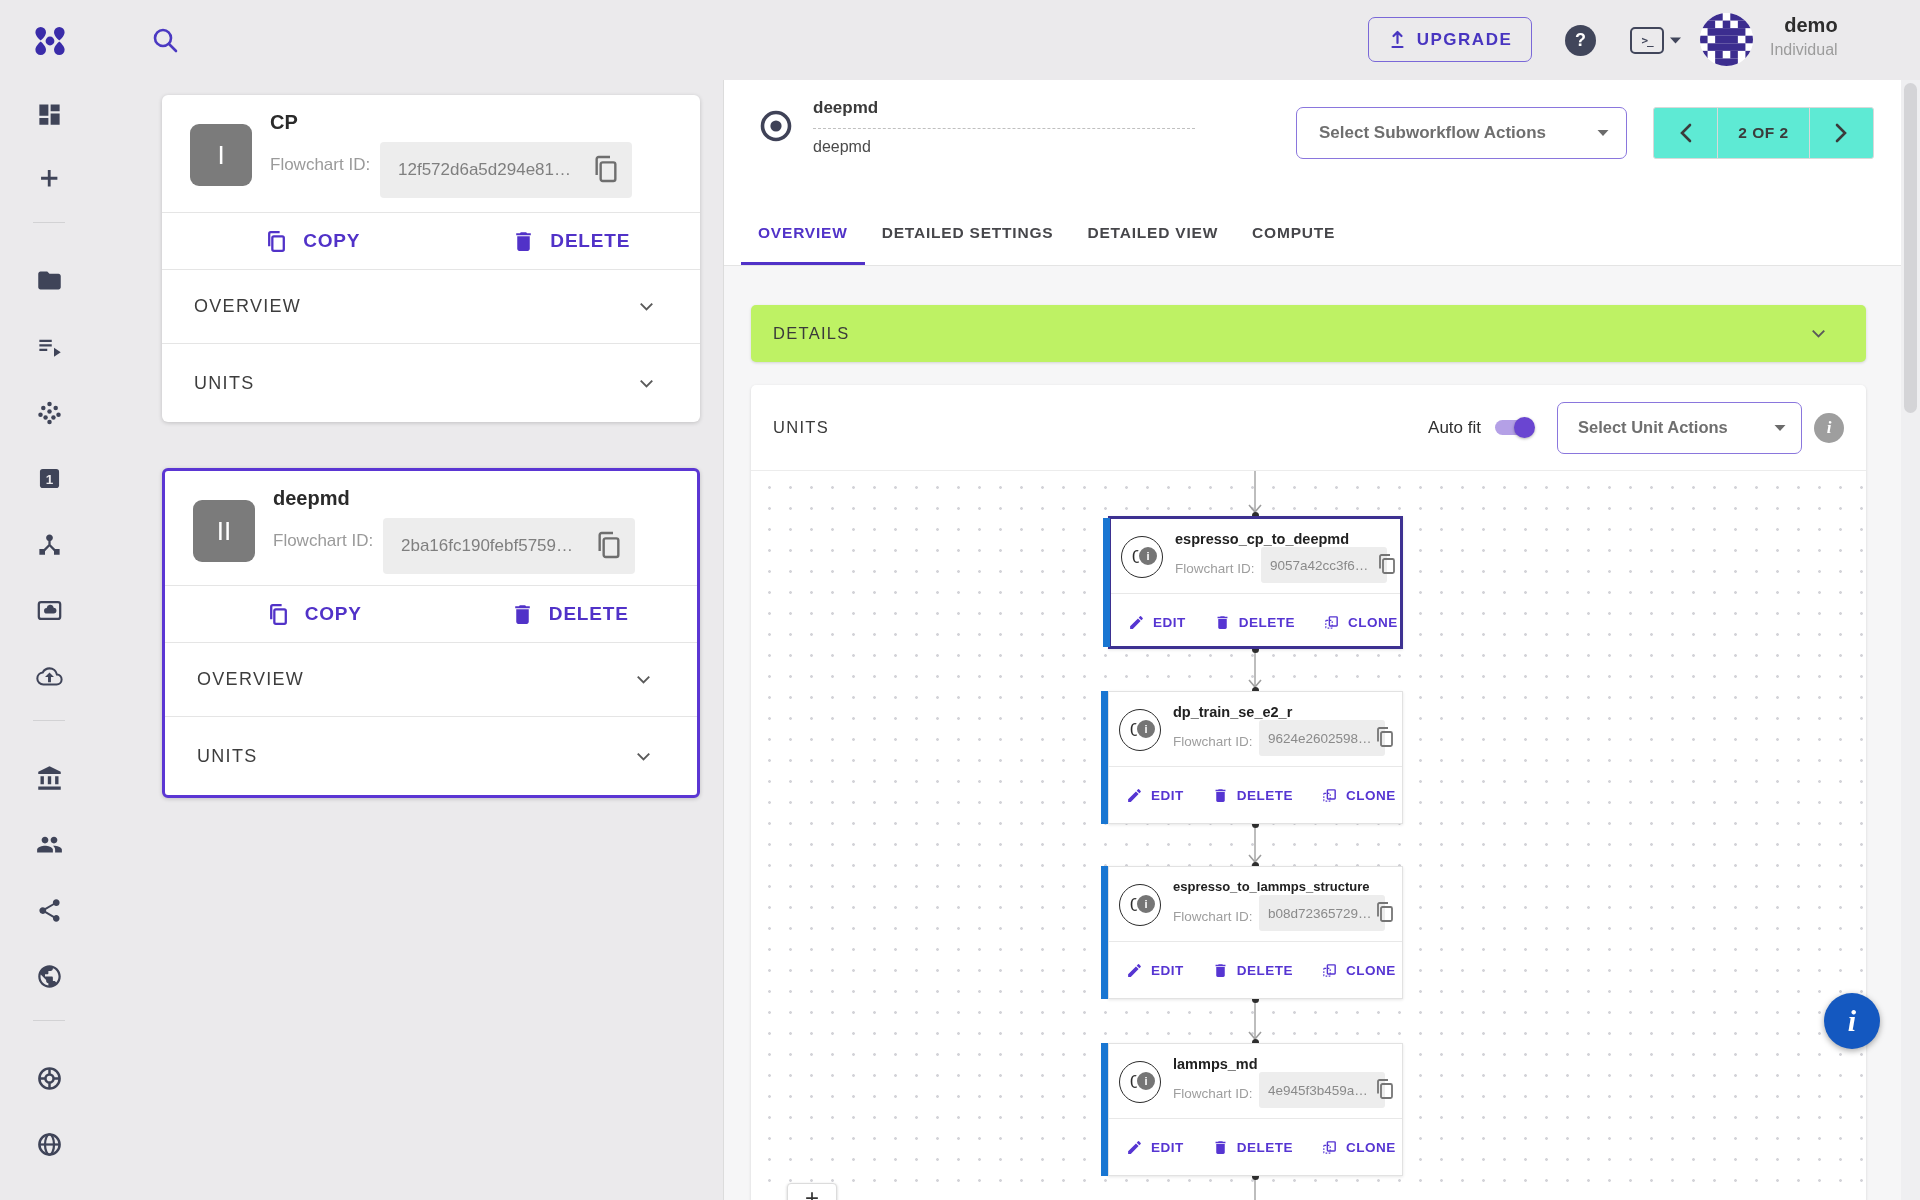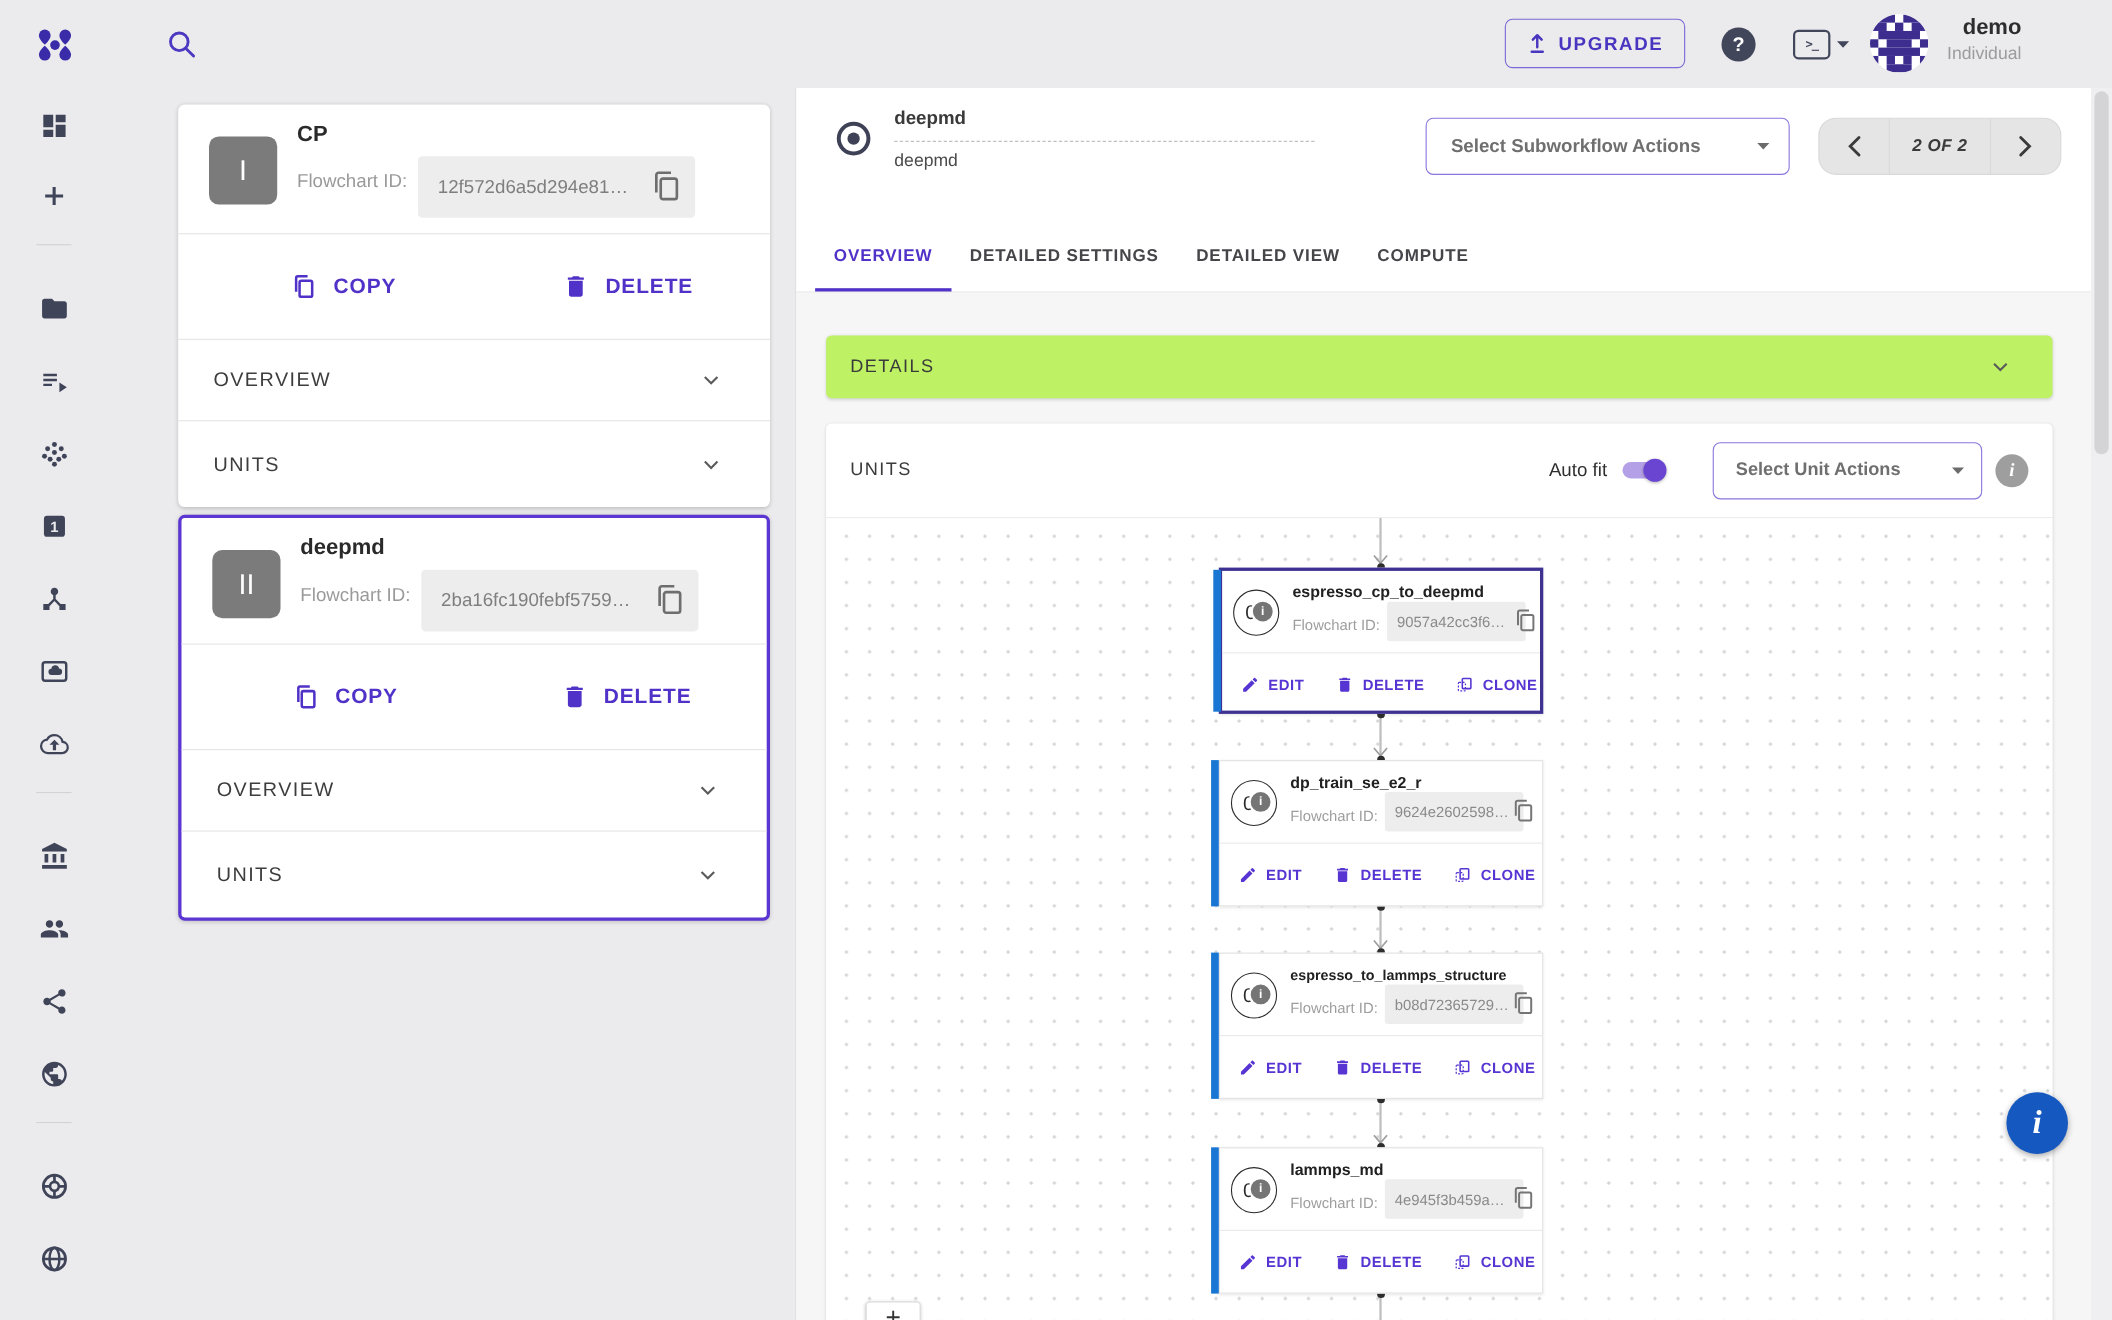--- a/index.html
+++ b/index.html
@@ -43,21 +43,21 @@
   .swc-head { position:relative; height:117px; }
   .swc.selected .swc-head { height:114px; }
   .swc-avatar { position:absolute; left:28px; top:29px; width:62px; height:62px; background:#7b7b7b;
     border-radius:9px; color:#fff; font-size:26px; display:flex; align-items:center; justify-content:center; }
   .swc-title { position:absolute; left:108px; top:16px; font-size:20px; font-weight:bold; color:#2a2a2a; }
   .swc-fclabel { position:absolute; left:108px; top:60px; font-size:17px; color:#9a9a9a; }
   .swc-idbox { position:absolute; left:218px; top:47px; width:252px; height:56px; background:#ededed;
     border-radius:4px; font-size:17px; color:#7f7f7f; line-height:56px; padding-left:18px;
     overflow:hidden; white-space:nowrap; cursor:text; }
   .swc-copyicon { position:absolute; left:428px; top:58px; width:32px; height:32px; color:#6e6e6e; cursor:pointer; }
-  .swc-actions { height:97px; border-top:1px solid #e5e5e5; border-bottom:1px solid #e5e5e5; display:flex;padding-left:21px; }
+  .swc-actions { height:58px; border-top:1px solid #e5e5e5; border-bottom:1px solid #e5e5e5; display:flex;padding-left:21px; }
   .swc-btn { flex:1; display:flex; align-items:center; justify-content:center; gap:14px;
     color:#5132c8; font-size:19px; font-weight:bold; letter-spacing:.8px; background:none; border:none; cursor:pointer; }
   .swc-btn svg { width:25px; height:25px; }
   .swc-row { height:73px; display:flex; align-items:center; justify-content:space-between;
     padding:0 42px 0 32px; cursor:pointer; }
   .swc-row + .swc-row { border-top:1px solid #e5e5e5; }
   .swc-row:last-child { height:79px; }
   .swc-row-label { font-size:18px; color:#3d3d3d; letter-spacing:1.3px; }
   .chev { width:23px; height:23px; color:#5a5a5a; }
 
@@ -67,21 +67,21 @@
   .radio-ic { position:absolute; left:34px; top:28px; width:36px; height:36px; }
   .wf-titleblock { position:absolute; left:89px; top:18px; width:382px; cursor:text; }
   .wf-title { font-size:17px; font-weight:bold; color:#3a3a3a; padding-bottom:10px;
     border-bottom:1.5px dashed #c0c0c0; }
   .wf-subtitle { font-size:16px; color:#4a4a4a; margin-top:9px; }
   .sw-actions-btn { position:absolute; left:572px; top:27px; width:331px; height:52px;
     border:1.5px solid #8a76dd; border-radius:7px; background:#fff; display:flex; align-items:center;
     justify-content:space-between; padding:0 16px 0 22px; cursor:pointer; }
   .sw-actions-btn span { color:#6f6f6f; font-size:17px; font-weight:bold; }
   .pager { position:absolute; left:929px; top:27px; width:221px; height:52px; border:1px solid #d9d9d9;
-    border-radius:16px; display:flex; background:#e5e5e5; overflow:hidden;font-style:italic; }
+    border-radius:3px; display:flex; background:#5eead4; overflow:hidden; }
   .pager-cell { display:flex; align-items:center; justify-content:center; color:#3b3b3b; }
   .pager-prev,.pager-next { width:63px; cursor:pointer; }
   .pager-label { flex:1; border-left:1px solid #d9d9d9; border-right:1px solid #d9d9d9;
     font-size:15.5px; font-weight:bold; letter-spacing:.5px; }
   .tabs { position:relative; height:66px; background:#fff; border-bottom:1px solid #e4e4e4;
     display:flex; padding-left:17px; }
   .tab { height:100%; display:flex; align-items:center; padding:0 17px; font-size:15.5px;
     font-weight:bold; letter-spacing:.8px; color:#46464a; position:relative; cursor:pointer; }
   .tab.active { color:#5132c8; }
   .tab.active::after { content:""; position:absolute; left:0; right:0; bottom:0; height:3px; background:#5132c8; }
@@ -97,21 +97,21 @@
   .units-head { height:85px; display:flex; align-items:center; justify-content:space-between;
     padding:0 22px; }
   .units-controls { display:flex; align-items:center; }
   .autofit-label { font-size:17px; color:#2f2f2f; margin-right:14px; }
   .toggle { position:relative; width:36px; height:15px; border-radius:8px; background:#b4a0e6;
     margin-right:26px; cursor:pointer; }
   .toggle-knob { position:absolute; right:-4px; top:-3.5px; width:21px; height:21px; border-radius:50%;
     background:#6a45d1; box-shadow:0 1px 3px rgba(0,0,0,.3); }
   .unit-actions-btn { width:245px; height:52px; border:1.5px solid #8a76dd; border-radius:7px;
     background:#fff; display:flex; align-items:center; justify-content:space-between;
-    padding:0 14px 0 20px; cursor:pointer;margin-left:20px; }
+    padding:0 14px 0 20px; cursor:pointer; }
   .unit-actions-btn span { color:#6f6f6f; font-size:16.5px; font-weight:bold; }
   .info-circle { width:30px; height:30px; border-radius:50%; background:#9e9e9e; color:#fff;
     margin-left:12px; display:flex; align-items:center; justify-content:center;
     font-family:"Liberation Serif", serif; font-style:italic; font-weight:bold; font-size:17px; cursor:pointer; }
 
   .canvas { position:absolute; top:85px; left:0; right:0; bottom:0; border-top:1px solid #ececec;
     background-image:radial-gradient(circle, #d3d3d8 1.3px, transparent 1.5px);
     background-size:21px 21px; background-position:8px 6px; overflow:hidden; }
 
   .unit-card { position:absolute; left:357px; width:295px; height:133px; background:#fff;

